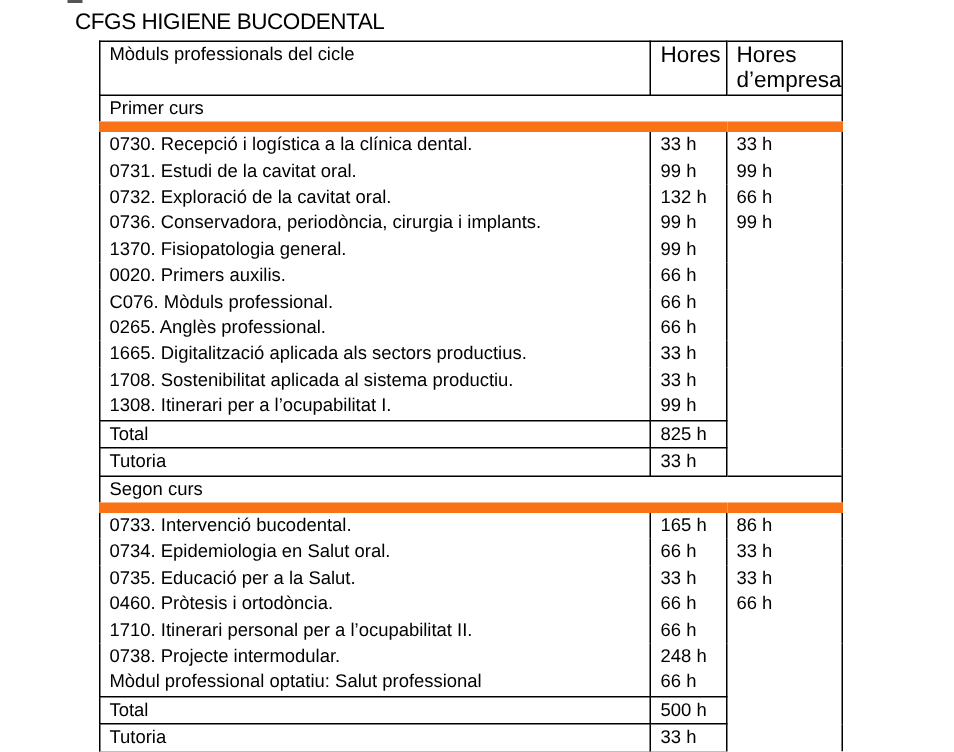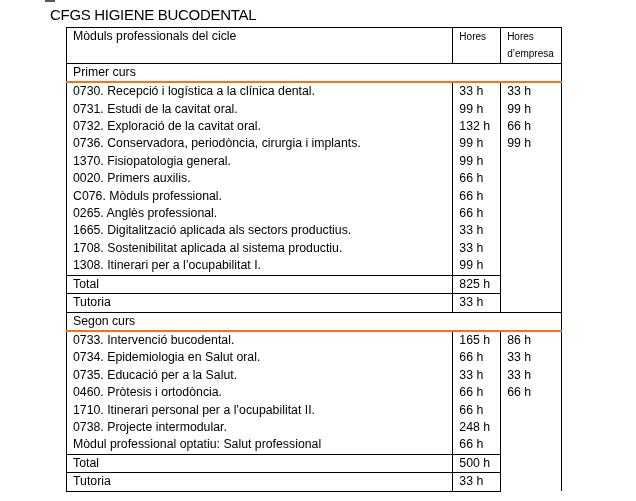--- a/index.html
+++ b/index.html
@@ -6,26 +6,26 @@
   body { width: 636px; height: 501px; position: relative; overflow: hidden;
          font-family: "Liberation Sans", sans-serif; color: #000; }
   .mark { position: absolute; left: 45px; top: 0px; width: 10px; height: 2px; background: #555; }
   .doc-title { position: absolute; left: 50px; top: 6px; font-size: 15px; font-weight: normal;
                letter-spacing: -0.3px; }
   table.modules { position: absolute; left: 18px; top: 27px; border-collapse: collapse;
                   width: 496px; font-size: 12.3px; margin-left: 48px; }
   table.modules td, table.modules th { border: 1px solid #000; padding: 0 0 0 6px; vertical-align: top;
                   line-height: 17.4px; font-weight: normal; text-align: left; }
   col.c1 { width: 476px; } col.c2 { width: 52px; } col.c3 { width: 63px; }
-  th.hcol { font-weight: bold; font-size: 10px; text-align: center; padding: 0; line-height: 14px; }
+  th.hcol { font-weight: bold; font-size: 15px; text-align: center; padding: 0; line-height: 14px; }
   th.hmain { font-weight: bold; font-size: 12.3px; height: 29px; line-height: 17px; padding-top: 0; }
   td.sec { font-weight: bold; }
   
   tr.mod td { border-top: none; border-bottom: none; }
-  tr.mod.first td { border-top: 2px solid #f97316; }
+  tr.mod.first td { border-top: 7px solid #f97316; }
   tr.mod.last td { border-bottom: 1px solid #000; }
   td.hours { text-align: center; padding: 0; }
   td.emp { text-align: center; padding: 0; vertical-align: top; }
   .emp-line { display: block; height: 17.4px; line-height: 17.4px; }
 </style>
 </head>
 <body>
 
 <div class="mark"></div>
 <div class="doc-title">CFGS HIGIENE BUCODENTAL</div>

